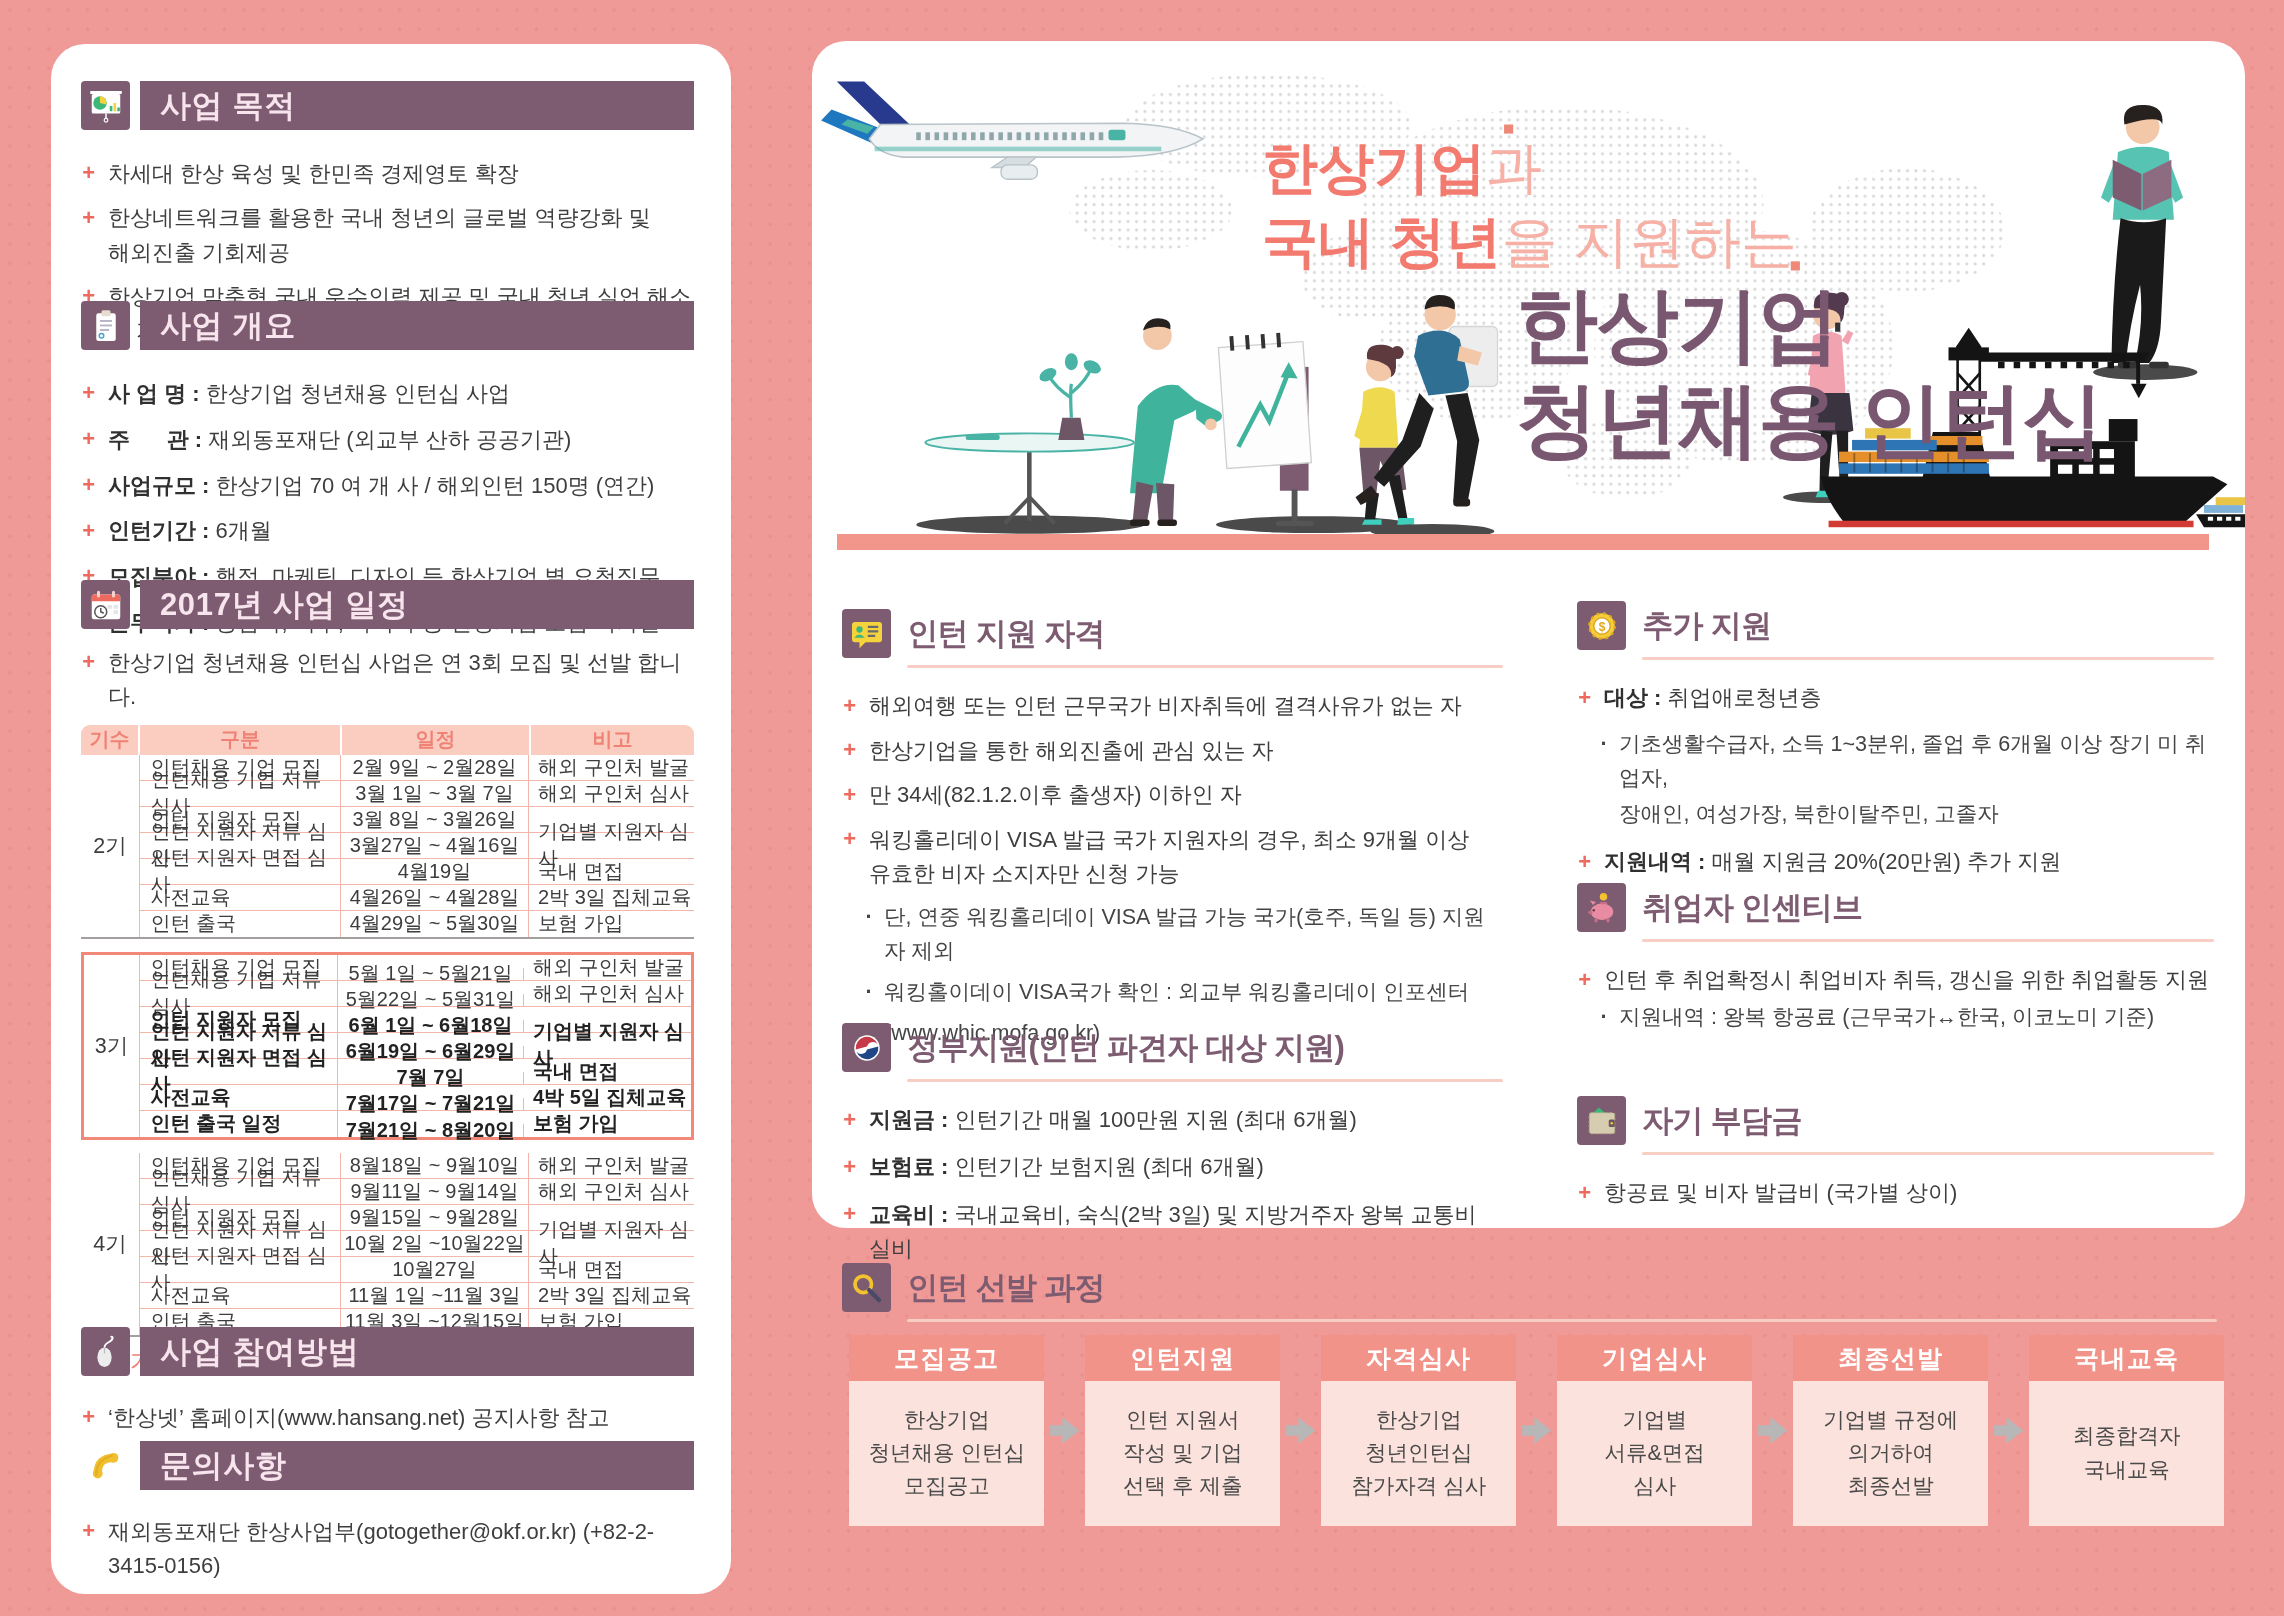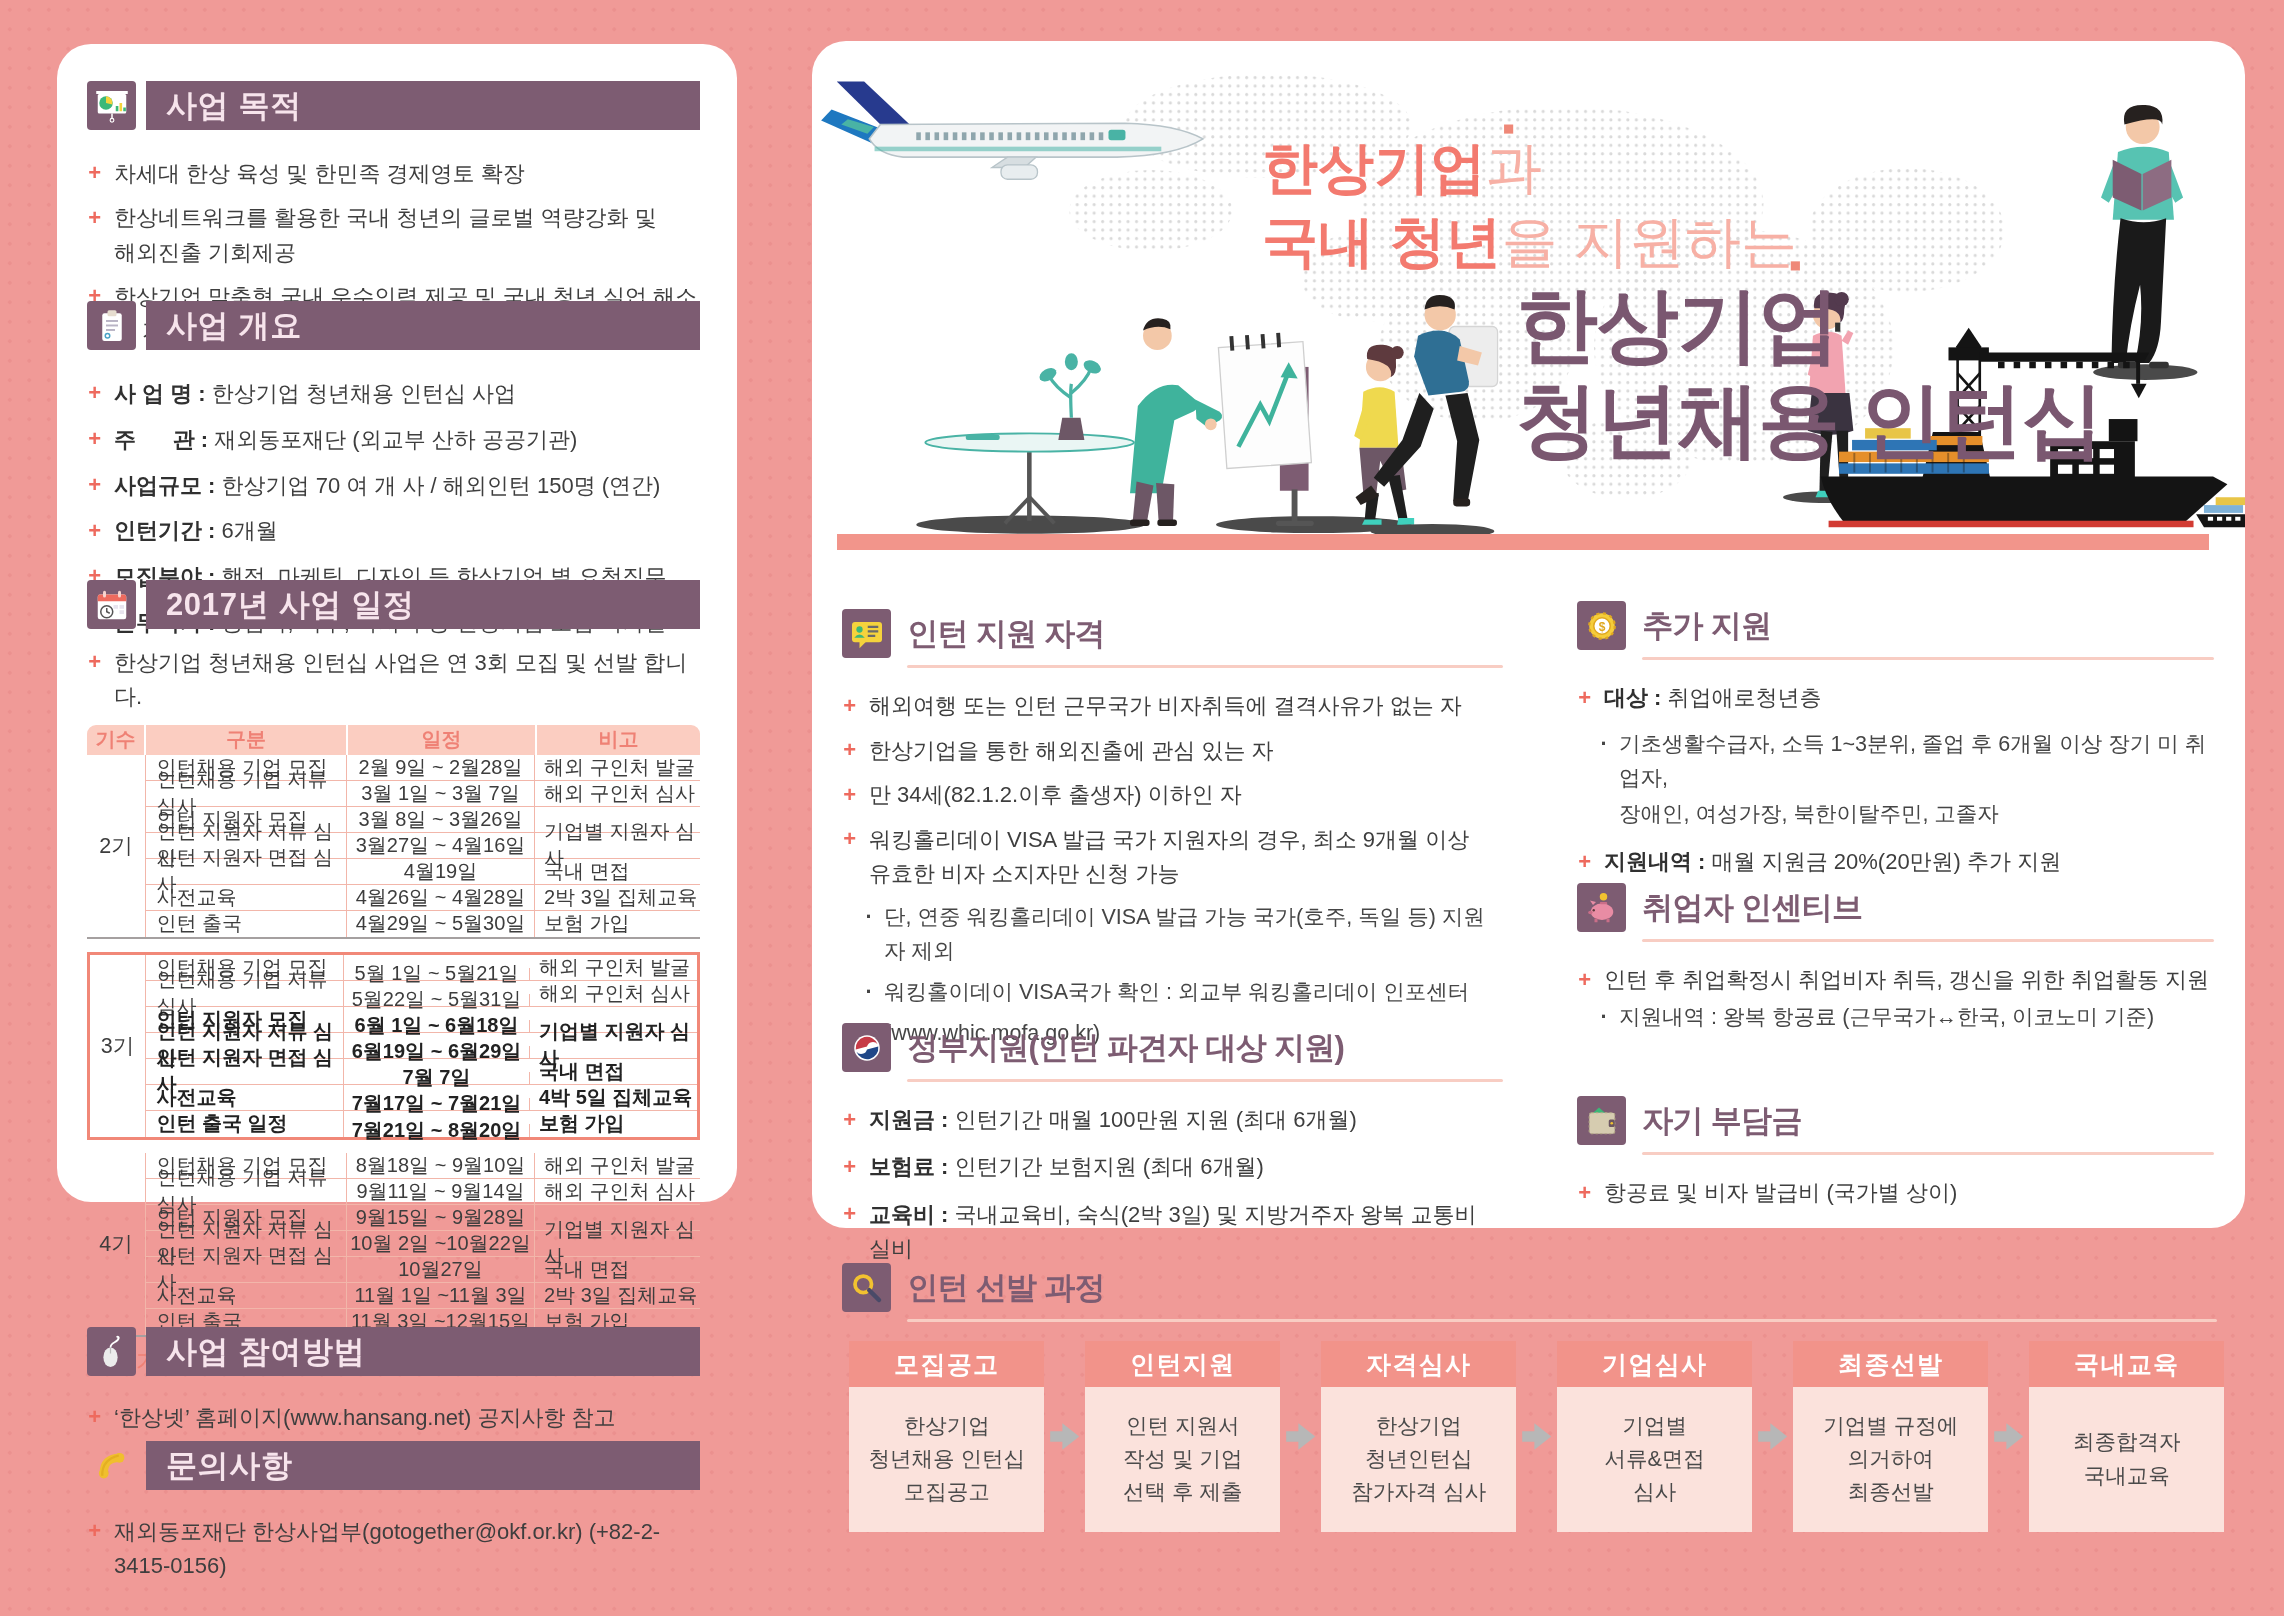--- a/index.html
+++ b/index.html
@@ -5,21 +5,21 @@
   * { margin:0; padding:0; box-sizing:border-box; }
   html,body { width:2284px; height:1616px; }
   body {
     font-family:"Liberation Sans","DejaVu Sans",sans-serif;
     background:#f09a97;
     background-image:radial-gradient(#eb908e 1.6px, transparent 1.7px);
     background-size:19.5px 19.5px;
     position:relative; overflow:hidden;
   }
   .card { position:absolute; background:#ffffff; border-radius:34px; }
-  .card-left  { left:57px;  top:44px; width:680px; height:1158px; }
+  .card-left  { left:51px;  top:44px; width:680px; height:1550px; }
   .card-right { left:812px; top:41px; width:1433px; height:1187px; }
 
   
   .lsec { position:absolute; left:30px; width:613px; }
   .lsec-head { display:flex; gap:10.4px; height:49px; }
   .icon-box { width:49px; height:49px; background:#7d5c72; border-radius:3.9px;
               display:flex; align-items:center; justify-content:center; flex:0 0 auto; }
   .icon-box svg { width:36px; height:36px; }
   .lbar { flex:1; background:#7d5c72; display:flex; align-items:center; padding-left:19.5px; }
   .lbar .ltitle { font-size:31px; font-weight:bold; color:#f7e4ec; letter-spacing:0.7px; }
@@ -85,21 +85,21 @@
   .col-r { left:765px; width:637px; }
   .sec-qual { top:568px; }
   .sec-gov  { top:982px; }
   .sec-proc { top:1222px; width:1378px; }
   .sec-extra { top:560px; }
   .sec-incent { top:842px; }
   .sec-self { top:1055px; }
   .sec-gov .b, .sec-extra .b { margin-bottom:13px; }
 
   
-  .flow { position:absolute; left:7.2px; top:78px; display:flex; }
+  .flow { position:absolute; left:7.2px; top:72px; display:flex; }
   .step { width:195px; }
   .shead { height:46px; background:#f2938a; color:#ffffff; font-size:25px; font-weight:bold;
            display:flex; align-items:center; justify-content:center; letter-spacing:1.3px; }
   .sbody { height:145px; background:#fbe2dc; display:flex; flex-direction:column; align-items:center;
            justify-content:center; font-size:21.5px; color:#4a4a4a; line-height:1.55; text-align:center; }
   .flow-arrow { width:41px; align-self:center; display:flex; align-items:center; justify-content:center; }
   .flow-arrow i { display:block; width:29px; height:29px; background:#b7b7b7;
                   clip-path:polygon(0 32%, 42% 32%, 42% 4%, 100% 50%, 42% 96%, 42% 68%, 0 68%); }
 </style>
 </head>

